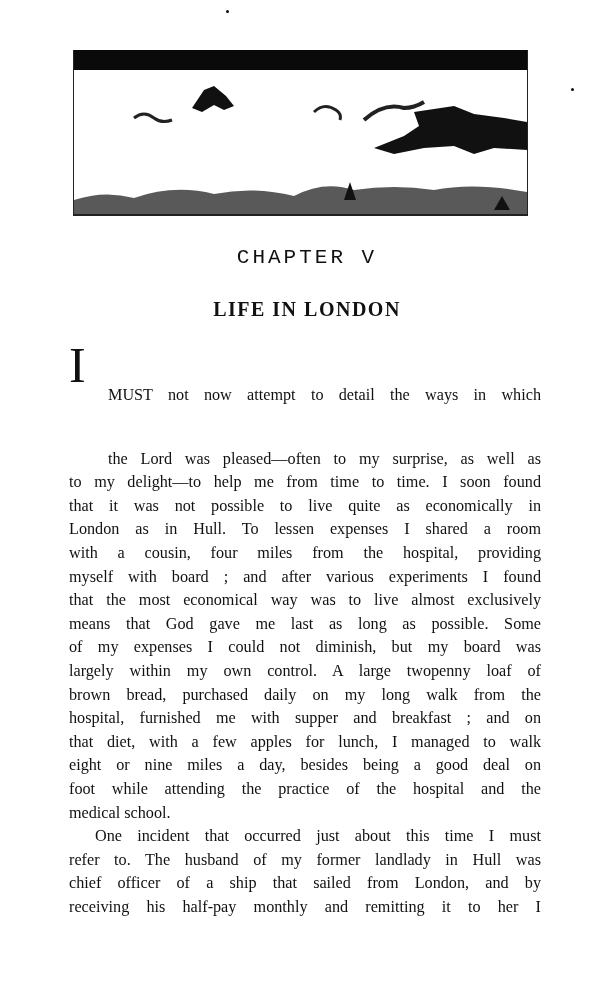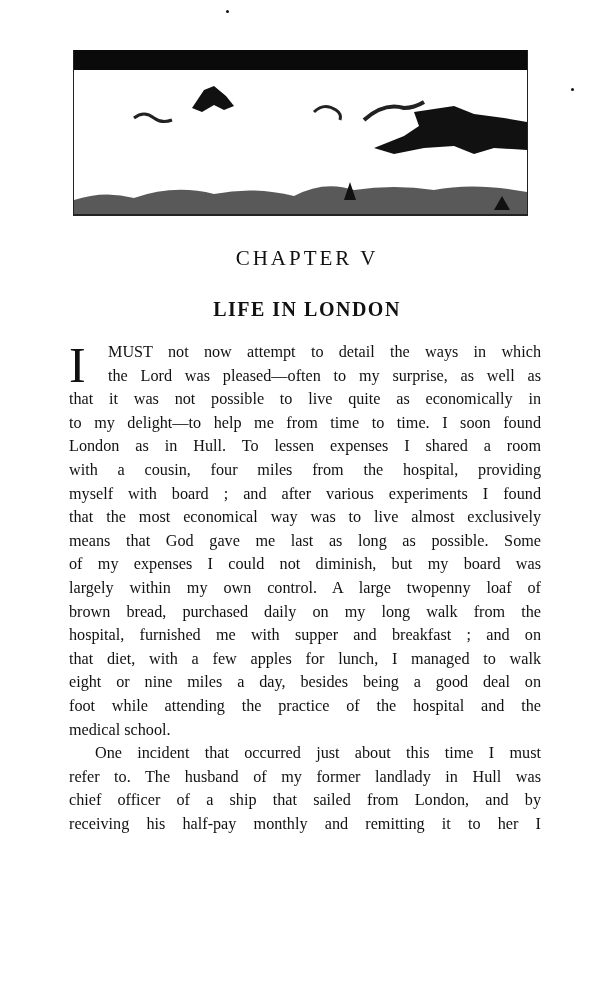--- a/index.html
+++ b/index.html
@@ -1,28 +1,28 @@
 <!DOCTYPE html>
 <html><head>
   <meta charset="utf-8">
   <style>
     html, body { margin:0; padding:0; background:#ffffff; }
     body { width:614px; height:1000px; position:relative; overflow:hidden; color:#111; font-family:"Liberation Serif","DejaVu Serif",serif; }
     .dot { position:absolute; width:3px; height:3px; background:#111; border-radius:50%; }
     .illus { position:absolute; left:73px; top:50px; width:453px; height:164px; background:#fff; border-left:1px solid #222; border-right:1px solid #222; border-bottom:2px solid #222; overflow:hidden; }
     .illus .band { position:absolute; left:0; top:0; width:100%; height:20px; background:#0a0a0a; }
     .illus svg { position:absolute; left:0; top:0; }
-    .chapter { position:absolute; left:0; width:614px; top:246px; text-align:center; font-size:21px; letter-spacing:3px; }
+    .chapter { position:absolute; left:0; width:614px; top:246px; text-align:center; font-size:21px; letter-spacing:3px;font-family:Liberation Mono, monospace; }
     .subtitle { position:absolute; left:0; width:614px; top:298px; text-align:center; font-size:20px; letter-spacing:1.5px; font-weight:bold; }
     .text { position:absolute; left:69px; top:341px; width:472px; font-size:16.2px; line-height:23.6px; text-align:justify; }
     .line { display:block; white-space:nowrap; text-align-last:justify; text-align:justify; height:23.6px; }
     .line.last { text-align-last:left; }
     .dropcap { position:absolute; left:0; top:2px; font-size:50px; line-height:44px; }
-    .indent1 { padding-left:39px; }
-    .indent2 { padding-left:39px; }
+    .indent1 { padding-left:39px;margin-top:43px; }
+    .indent2 { padding-left:39px;margin-top:40px; }
     .para-indent { padding-left:26px; }
   </style>
 </head>
 <body>
 
 <div class="dot" style="left:226px;top:10px;"></div>
 <div class="dot" style="left:571px;top:88px;"></div>
 
 <div class="illus">
   <div class="band"></div>
@@ -38,22 +38,22 @@
   </svg>
 </div>
 
 <div class="chapter">CHAPTER V</div>
 <div class="subtitle">LIFE IN LONDON</div>
 
 <div class="text">
   <span class="dropcap">I</span>
   <span class="line indent1">MUST not now attempt to detail the ways in which</span>
   <span class="line indent2">the Lord was pleased—often to my surprise, as well as</span>
+  <span class="line">to my delight—to help me from time to time.   I soon found</span>
   <span class="line">that it was not possible to live quite as economically in</span>
-  <span class="line">to my delight—to help me from time to time.   I soon found</span>
   <span class="line">London as in Hull.   To lessen expenses I shared a room</span>
   <span class="line">with a cousin, four miles from the hospital, providing</span>
   <span class="line">myself with board ; and after various experiments I found</span>
   <span class="line">that the most economical way was to live almost exclusively</span>
   <span class="line">means that God gave me last as long as possible.   Some</span>
   <span class="line">of my expenses I could not diminish, but my board was</span>
   <span class="line">largely within my own control.   A large twopenny loaf of</span>
   <span class="line">brown bread, purchased daily on my long walk from the</span>
   <span class="line">hospital, furnished me with supper and breakfast ; and on</span>
   <span class="line">that diet, with a few apples for lunch, I managed to walk</span>

